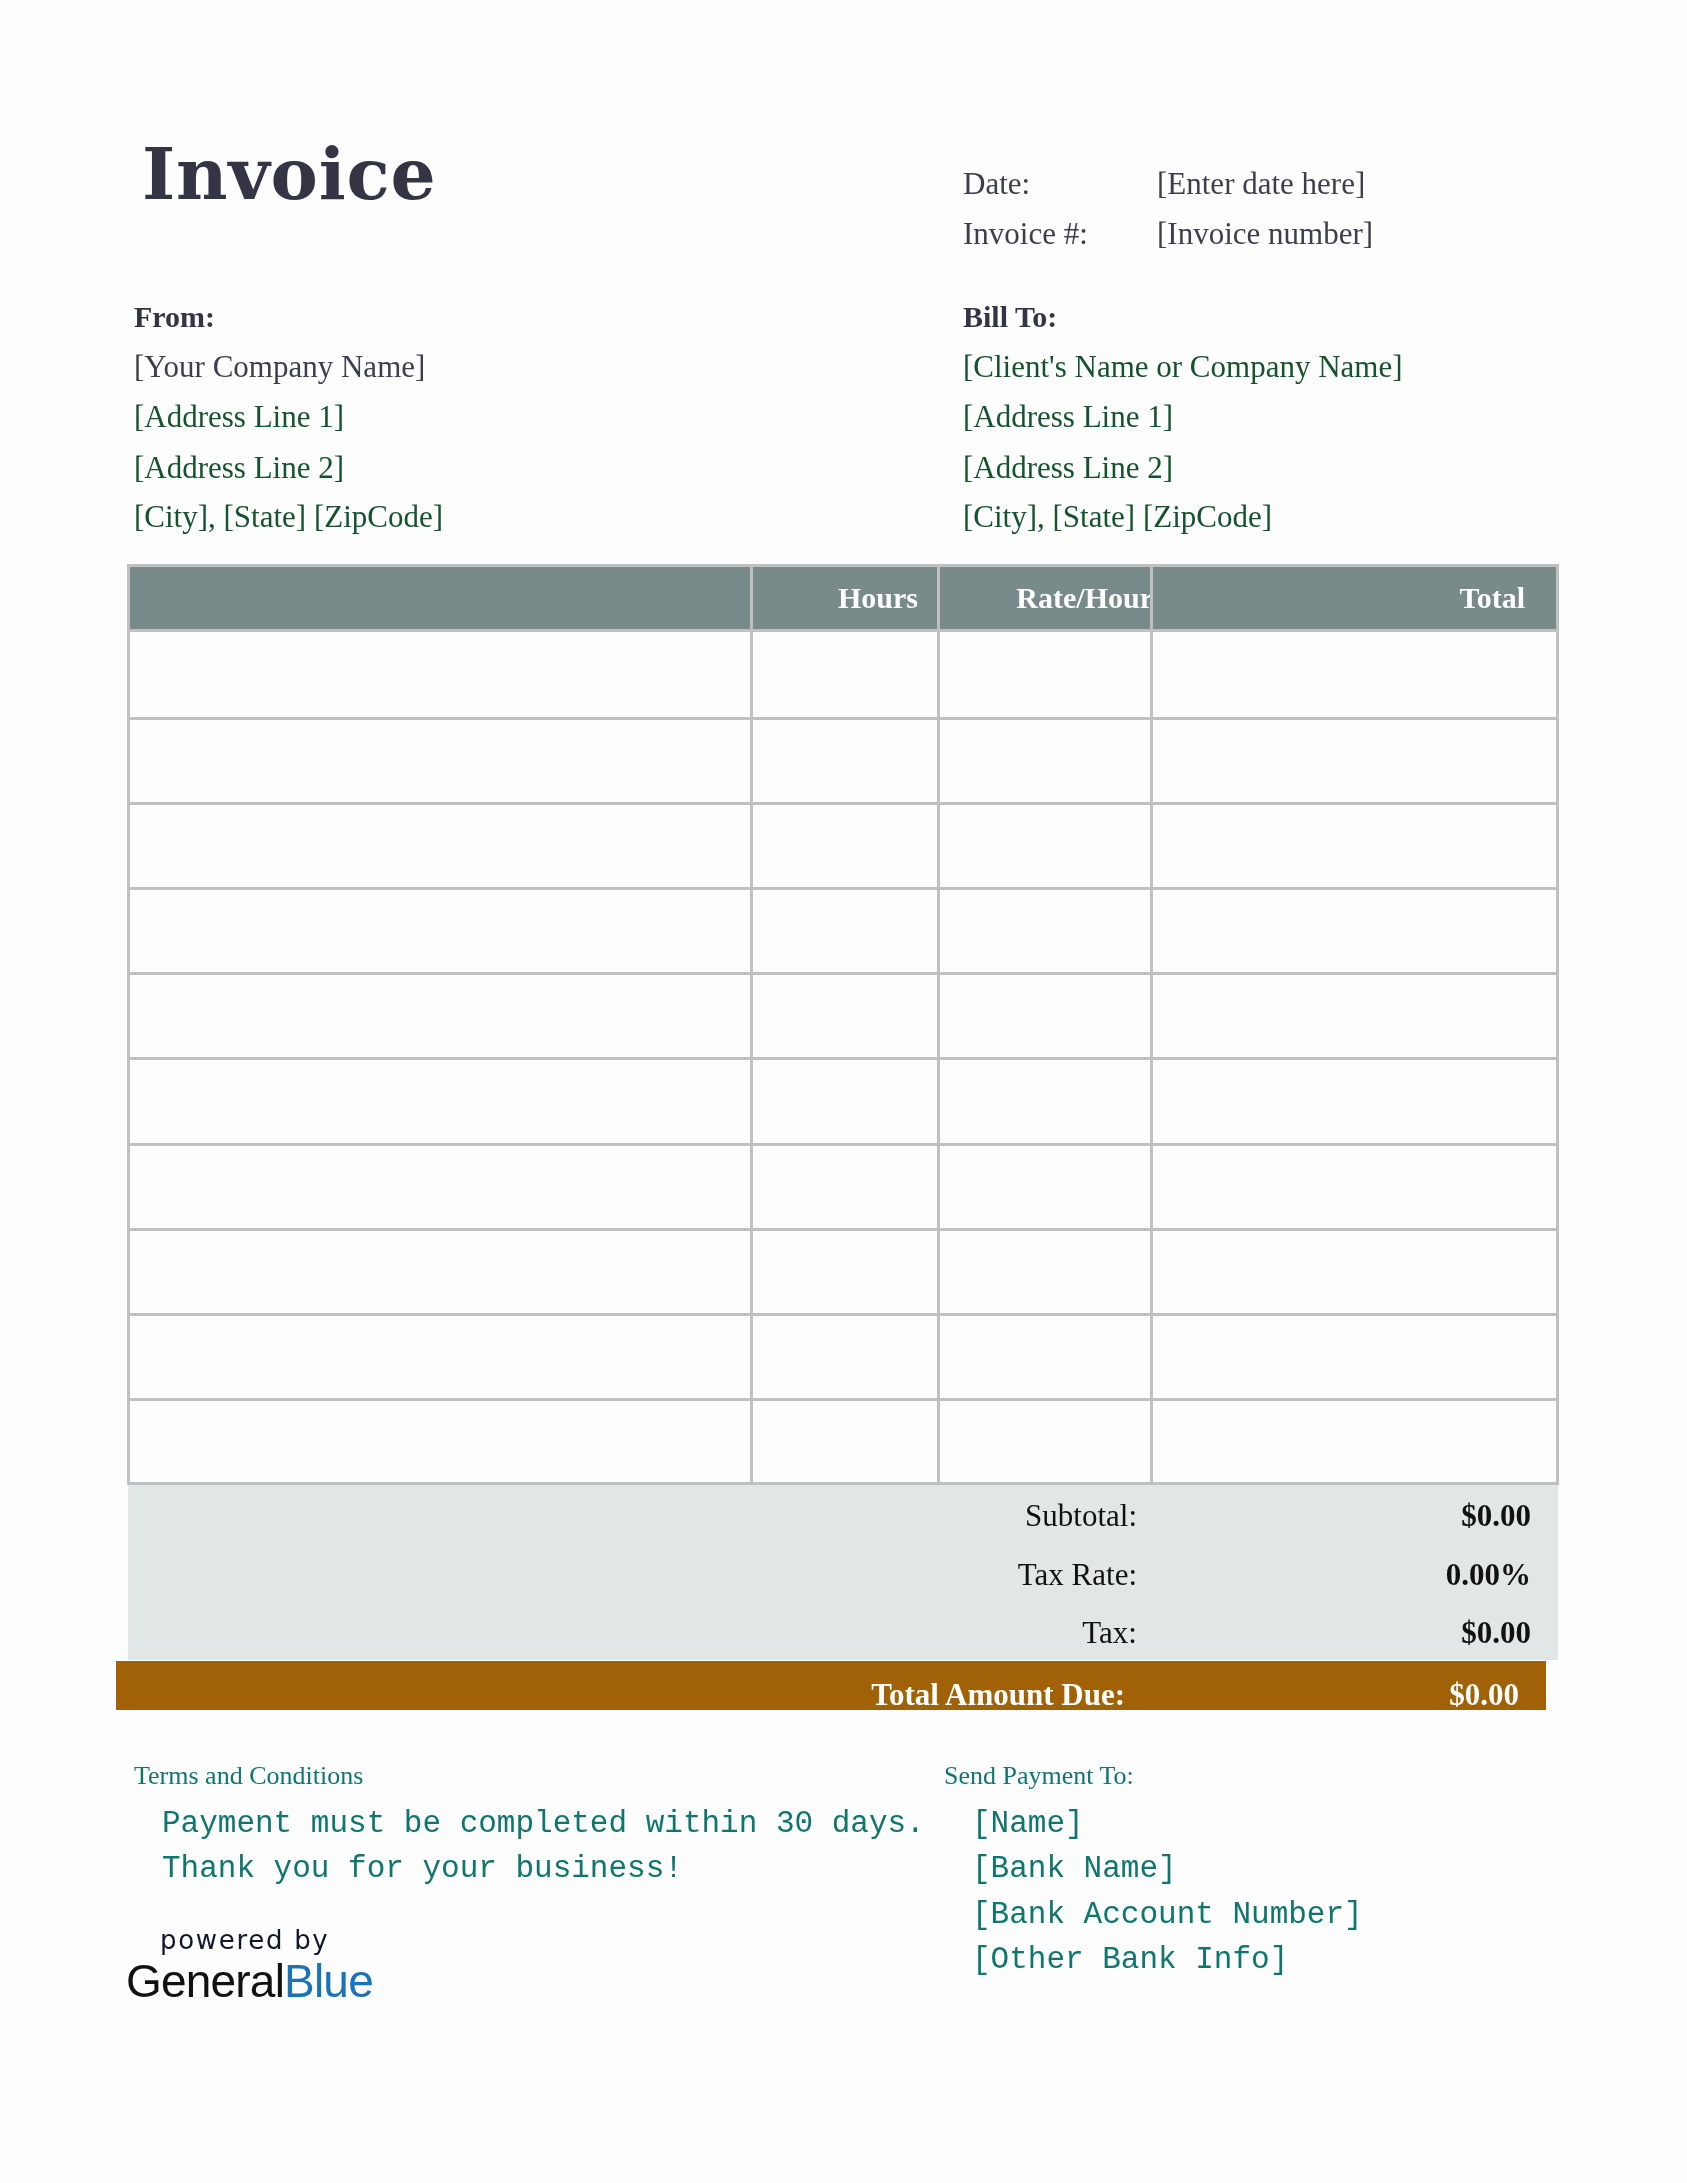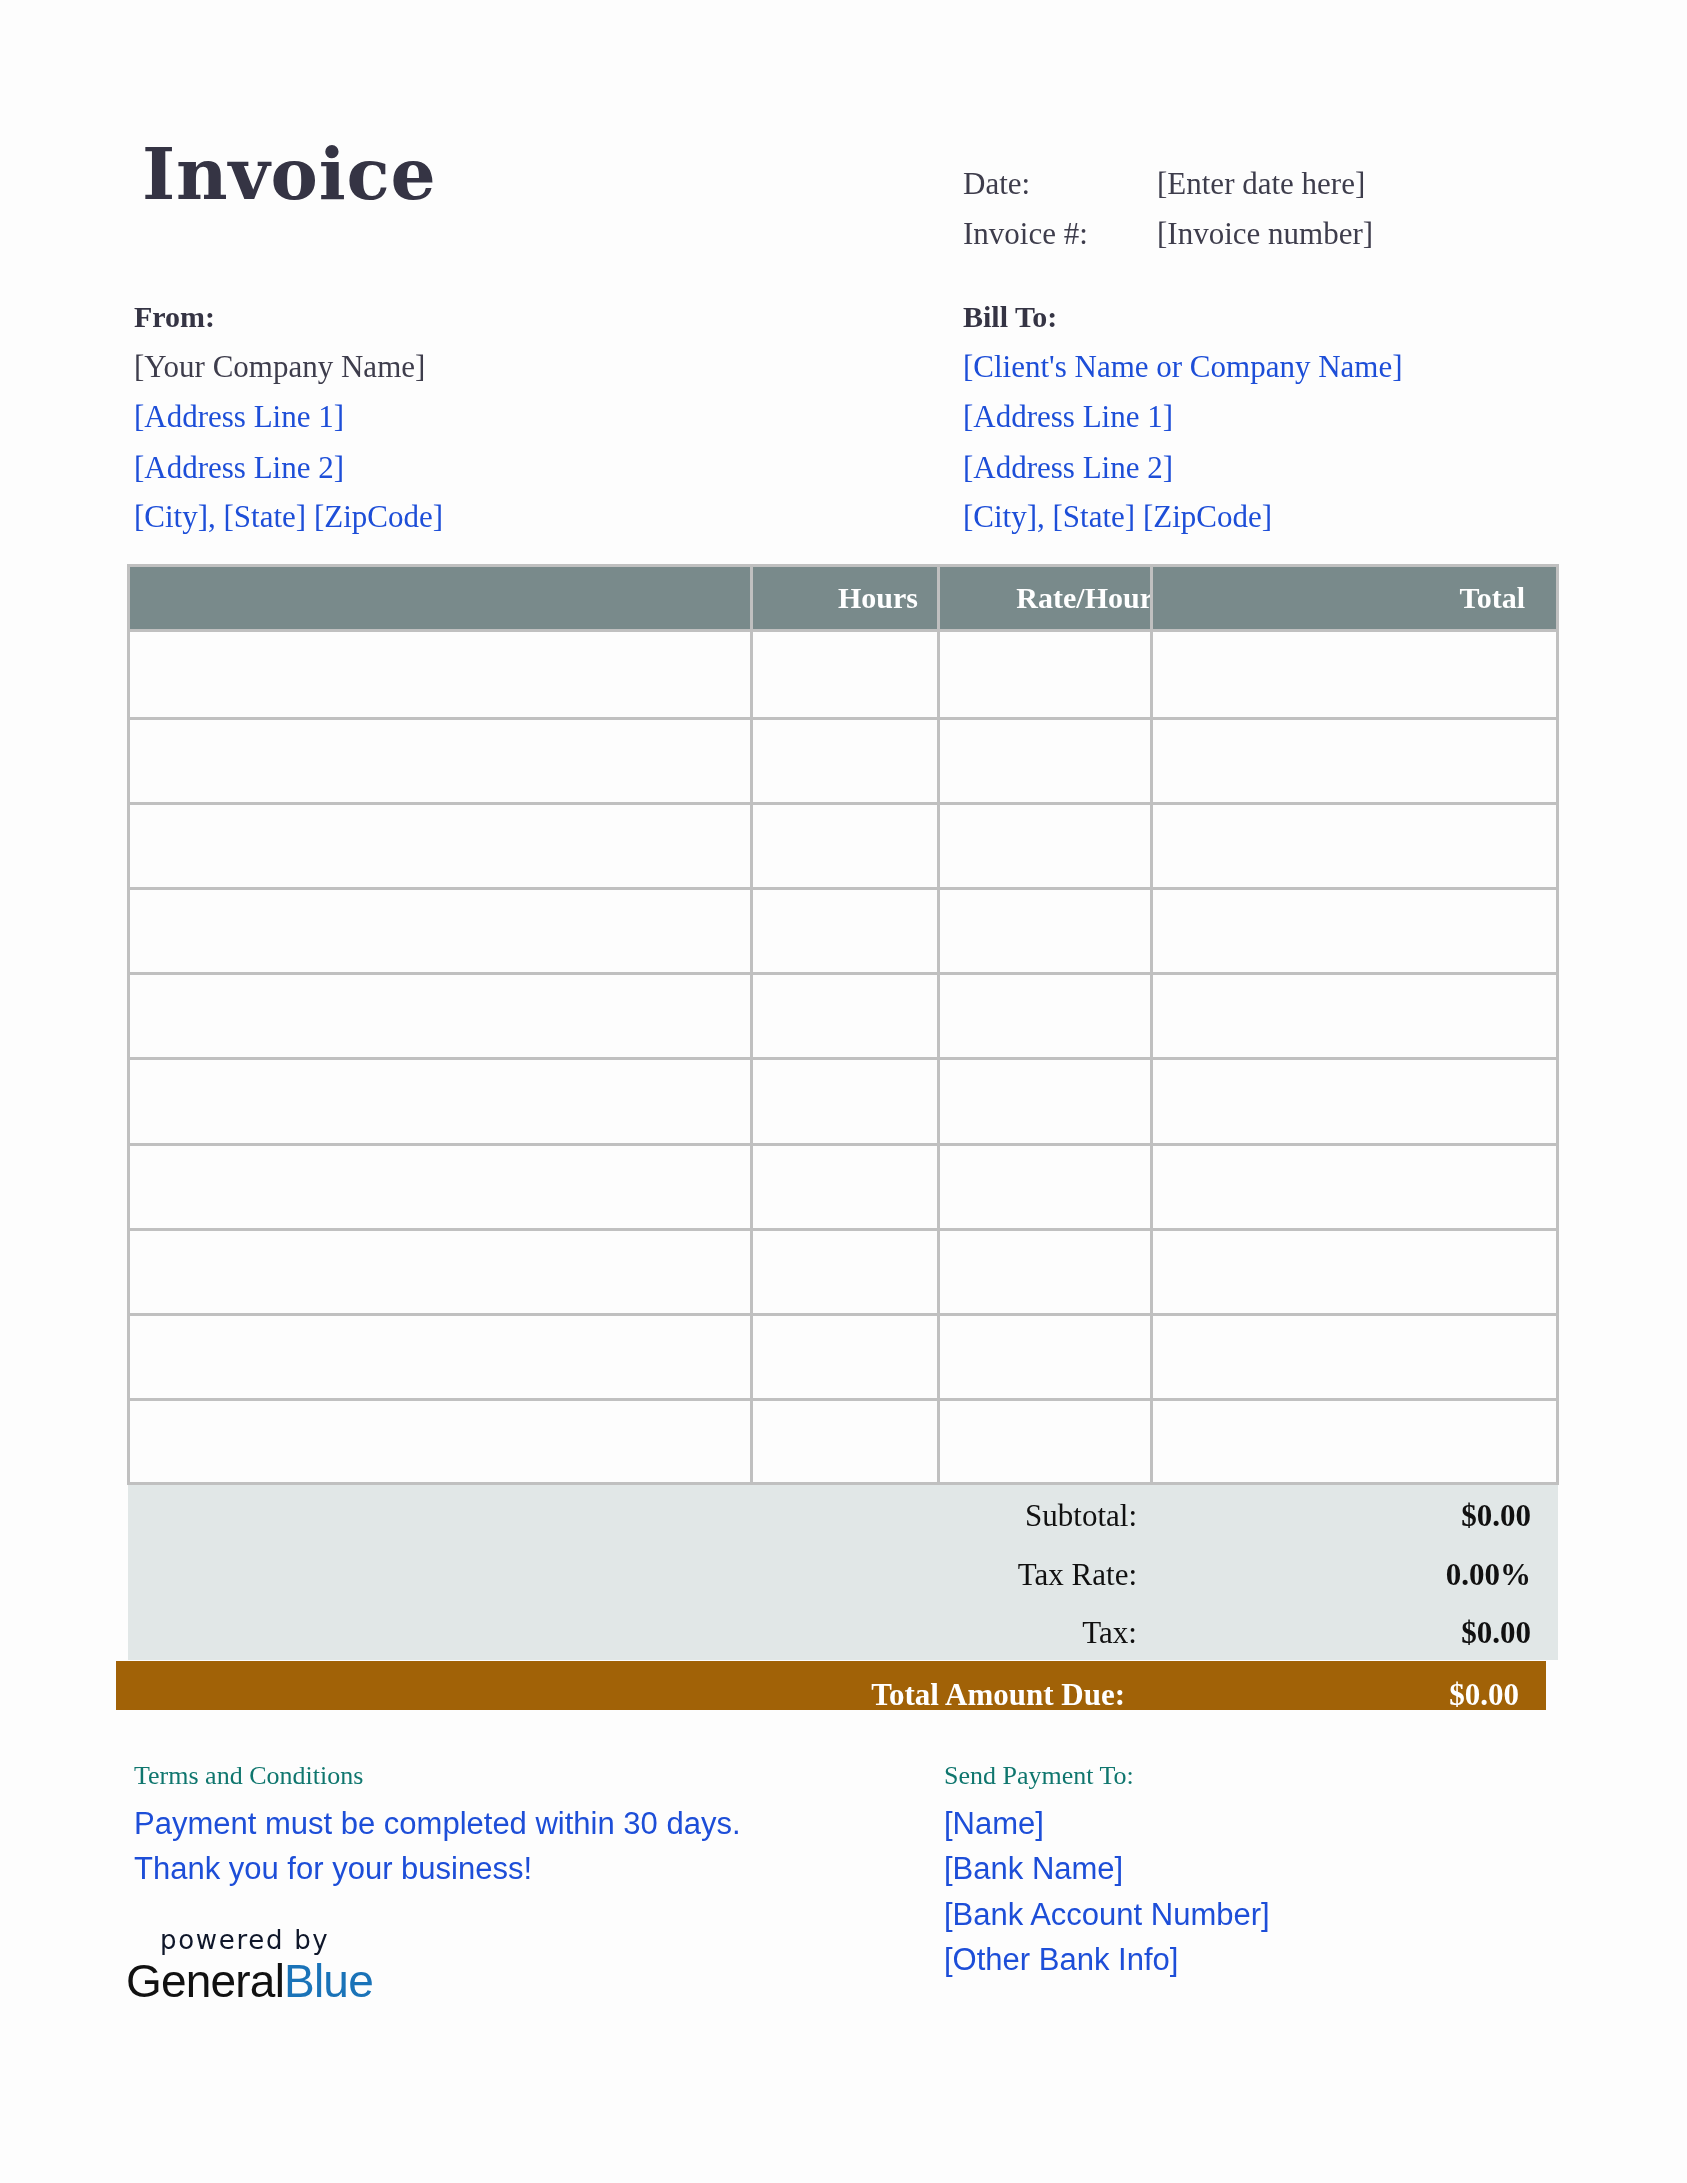--- a/index.html
+++ b/index.html
@@ -11,21 +11,21 @@
   .title {
     left:142px; top:139px; font-size:71px; font-weight:bold; color:#353444;
     font-family:"DejaVu Serif", serif; letter-spacing:0.8px; line-height:1;
   }
   .meta-label, .meta-value {
     font-size:31px; color:#3e3d4c; line-height:1; font-family:"Liberation Serif", serif;
   }
   .section-head {
     font-size:30px; font-weight:bold; color:#353444; line-height:1; font-family:"Liberation Serif", serif;
   }
-  .addr-line { font-size:31px; line-height:1; color:#1d4ed8; font-family:"Liberation Serif", serif; }
+  .addr-line { font-size:31px; line-height:1; color:#14532d; font-family:"Liberation Serif", serif; }
   .addr-line.muted { color:#3e3d4c; }
 
   
   .table {
     left:127px; top:564px; width:1432px; height:921px;
     border:3.3px solid #c0c0c0; box-sizing:border-box; background:#fdfdfd;
   }
   .thead {
     position:absolute; left:0; top:0; right:0; height:65px; background:#798a8b;
     border-bottom:3.3px solid #c0c0c0; box-sizing:border-box;
@@ -46,21 +46,21 @@
     position:absolute; font-size:31px; line-height:1; color:#111; font-family:"Liberation Serif", serif;
   }
   .tot-label { right:421px; text-align:right; }
   .tot-value { right:27px; text-align:right; font-weight:bold; }
   .totalbar {
     left:116px; top:1661px; width:1430px; height:49px; background:#a16207;
   }
   .totalbar .tot-label, .totalbar .tot-value { color:#fff; font-weight:bold; }
 
   .foot-head { font-size:26px; font-weight:normal; line-height:1; color:#0f766e; font-family:"Liberation Serif", serif; }
-  .foot-line { font-size:31px; line-height:1; color:#1d4ed8; font-family:Liberation Sans, sans-serif; }
+  .foot-line { font-size:31px; line-height:1; color:#0f766e; font-family:Liberation Mono, monospace;margin-left:28px; }
 
   .powered {
     left:135px; top:1927px; font-size:26px; color:#0f172a; letter-spacing:1.7px;
     font-family:"DejaVu Sans", sans-serif; line-height:1;margin-left:25px;
   }
   .brand {
     left:126px; top:1958px; font-size:46px; line-height:1; font-family:"Liberation Sans", sans-serif;
     letter-spacing:-0.8px;
   }
   .brand .g { color:#111; }

